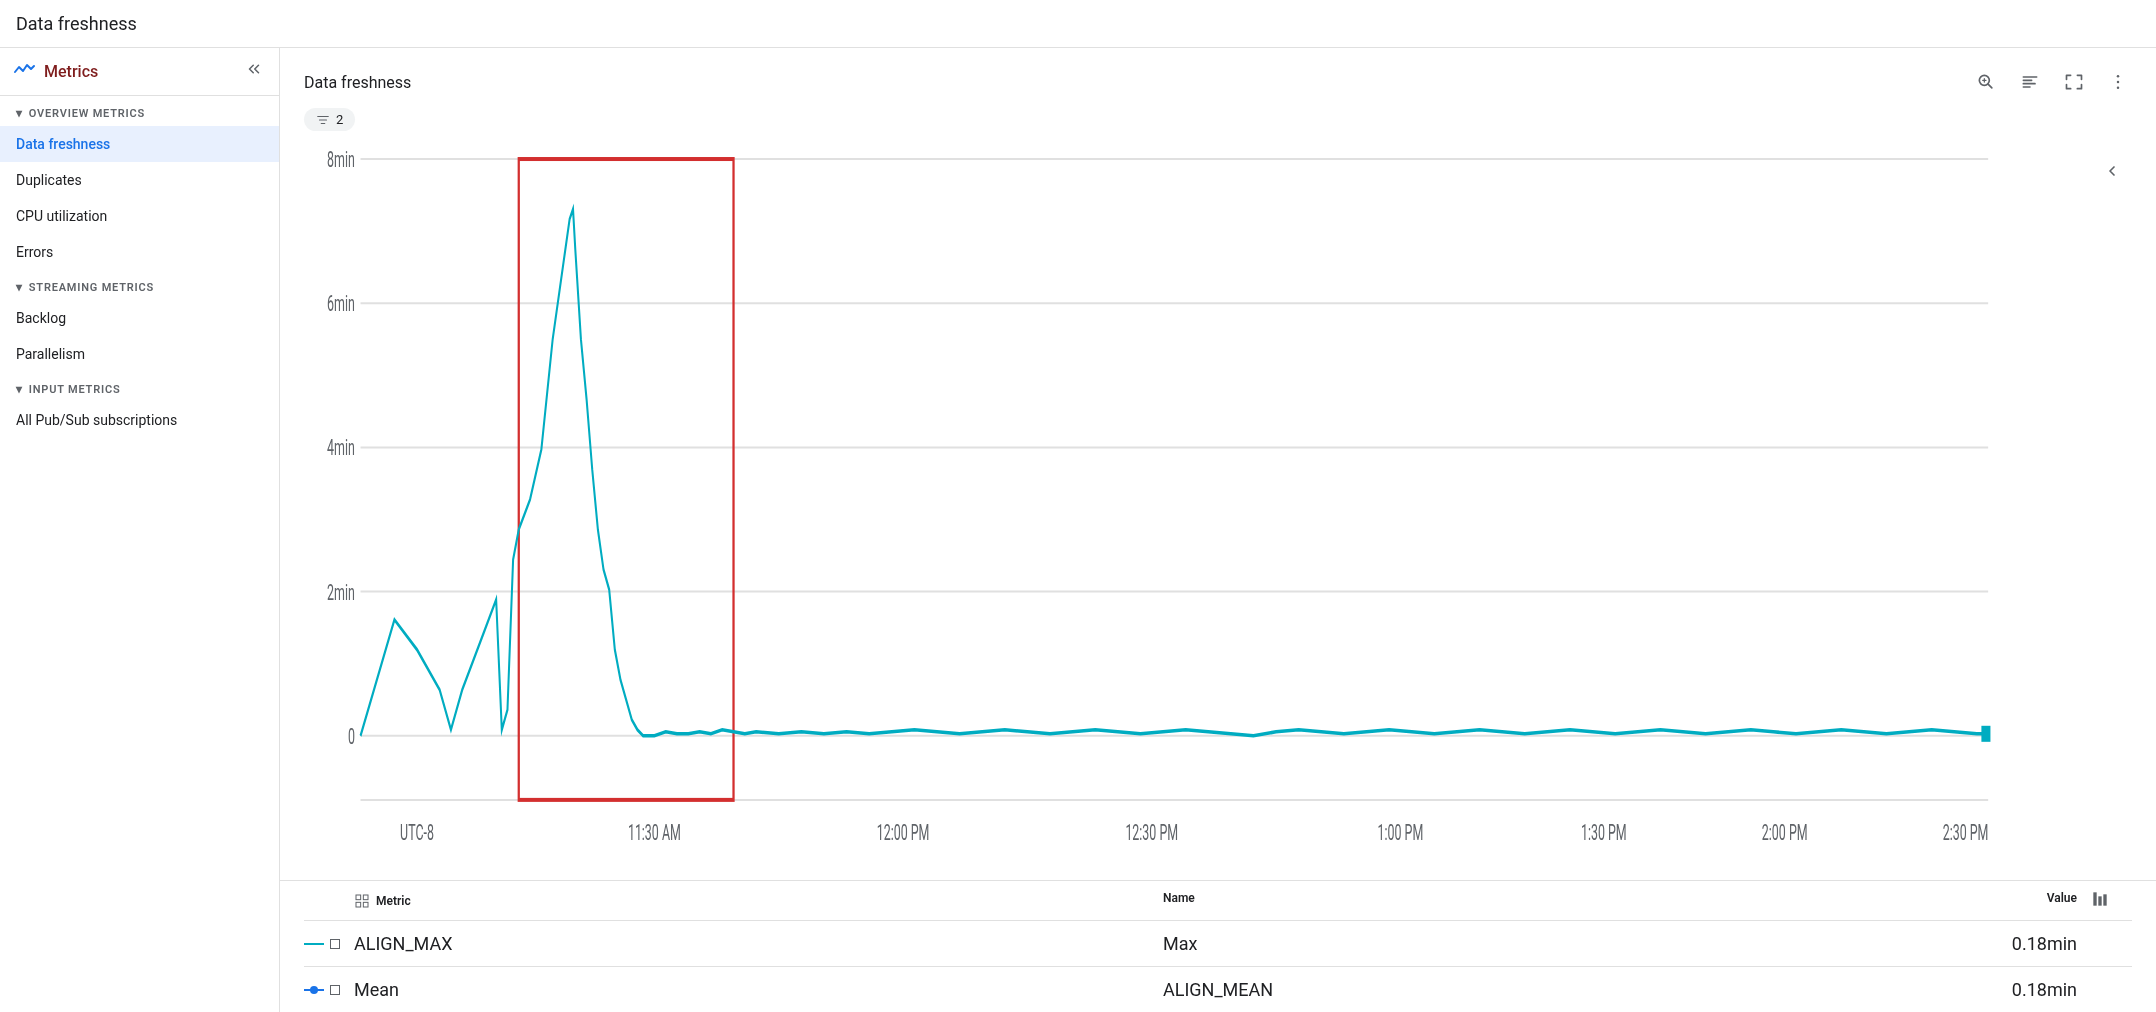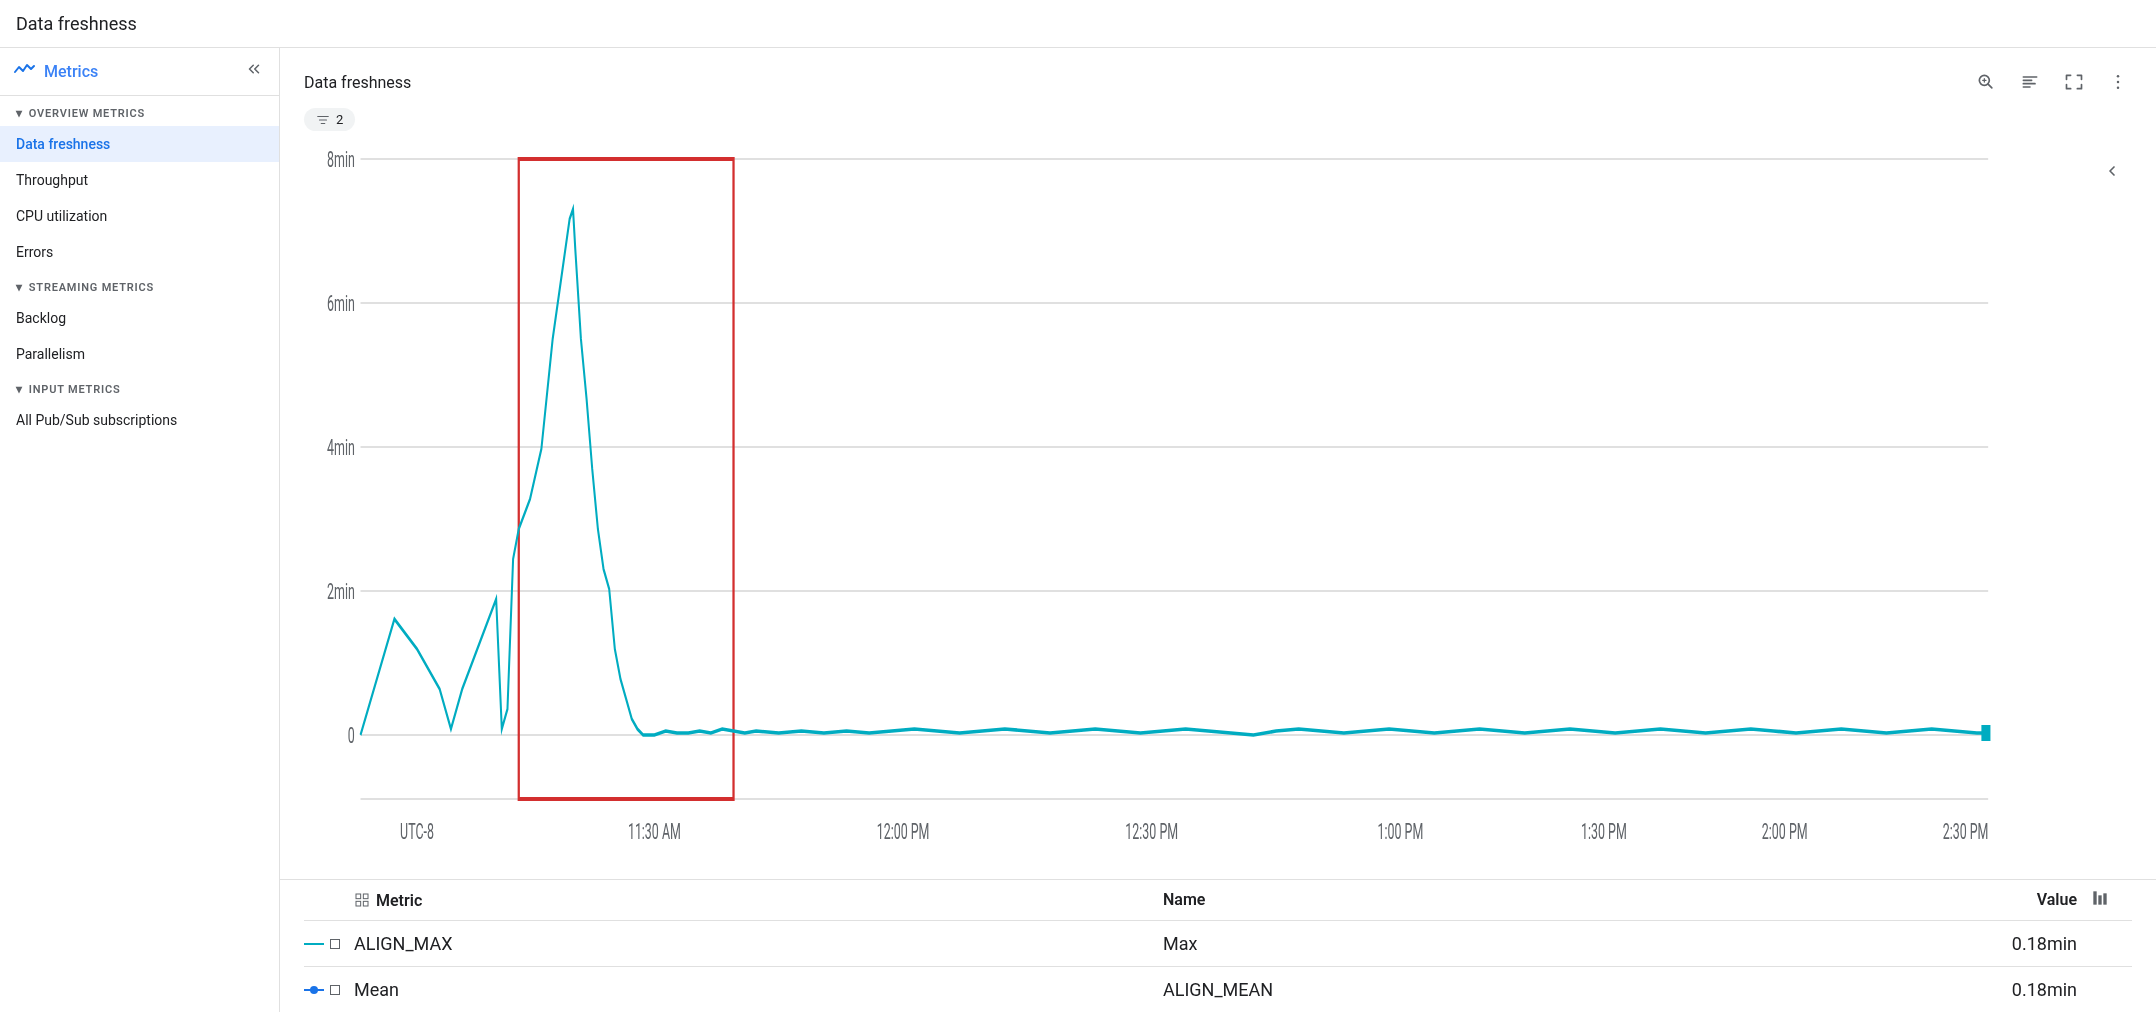--- a/index.html
+++ b/index.html
@@ -43,21 +43,21 @@
       padding: 8px 12px;
       height: 48px;
       border-bottom: 1px solid #e0e0e0;
     }
     .sidebar-app-title {
       display: flex;
       align-items: center;
       gap: 8px;
       font-size: 16px;
       font-weight: 500;
-      color: #3b82f6;
+      color: #7f1d1d;
     }
     .sidebar-collapse-btn {
       cursor: pointer;
       color: #5f6368;
       font-size: 18px;
       border: none;
       background: none;
       padding: 4px;
     }
     .sidebar-section-header {
@@ -219,21 +219,21 @@
       width: 8px;
       height: 8px;
       border-radius: 50%;
       background: #1a73e8;
     }
     .value-cell {
       text-align: right;
       padding-right: 15px;
     }
     .table-header-cell {
-      font-size: 16px;
+      font-size: 12px;
       font-weight: 600;
     }
     .metric-col { display: flex; align-items: center; gap: 6px; }
   </style>
 </head>
 <body>
 
 <div class="top-header">
   <span class="top-header-title">Data freshness</span>
 </div>
@@ -256,21 +256,21 @@
     </div>
 
     <div class="sidebar-section-header">
       <span class="chevron-icon">▾</span>
       <span>OVERVIEW METRICS</span>
     </div>
     <div class="sidebar-item active">
       <span>Data freshness</span>
     </div>
     <div class="sidebar-item">
-      <span>Throughput</span>
+      <span>Duplicates</span>
     </div>
     <div class="sidebar-item">
       <span>CPU utilization</span>
     </div>
     <div class="sidebar-item">
       <span>Errors</span>
     </div>
 
     <div class="sidebar-section-header">
       <span class="chevron-icon">▾</span>

